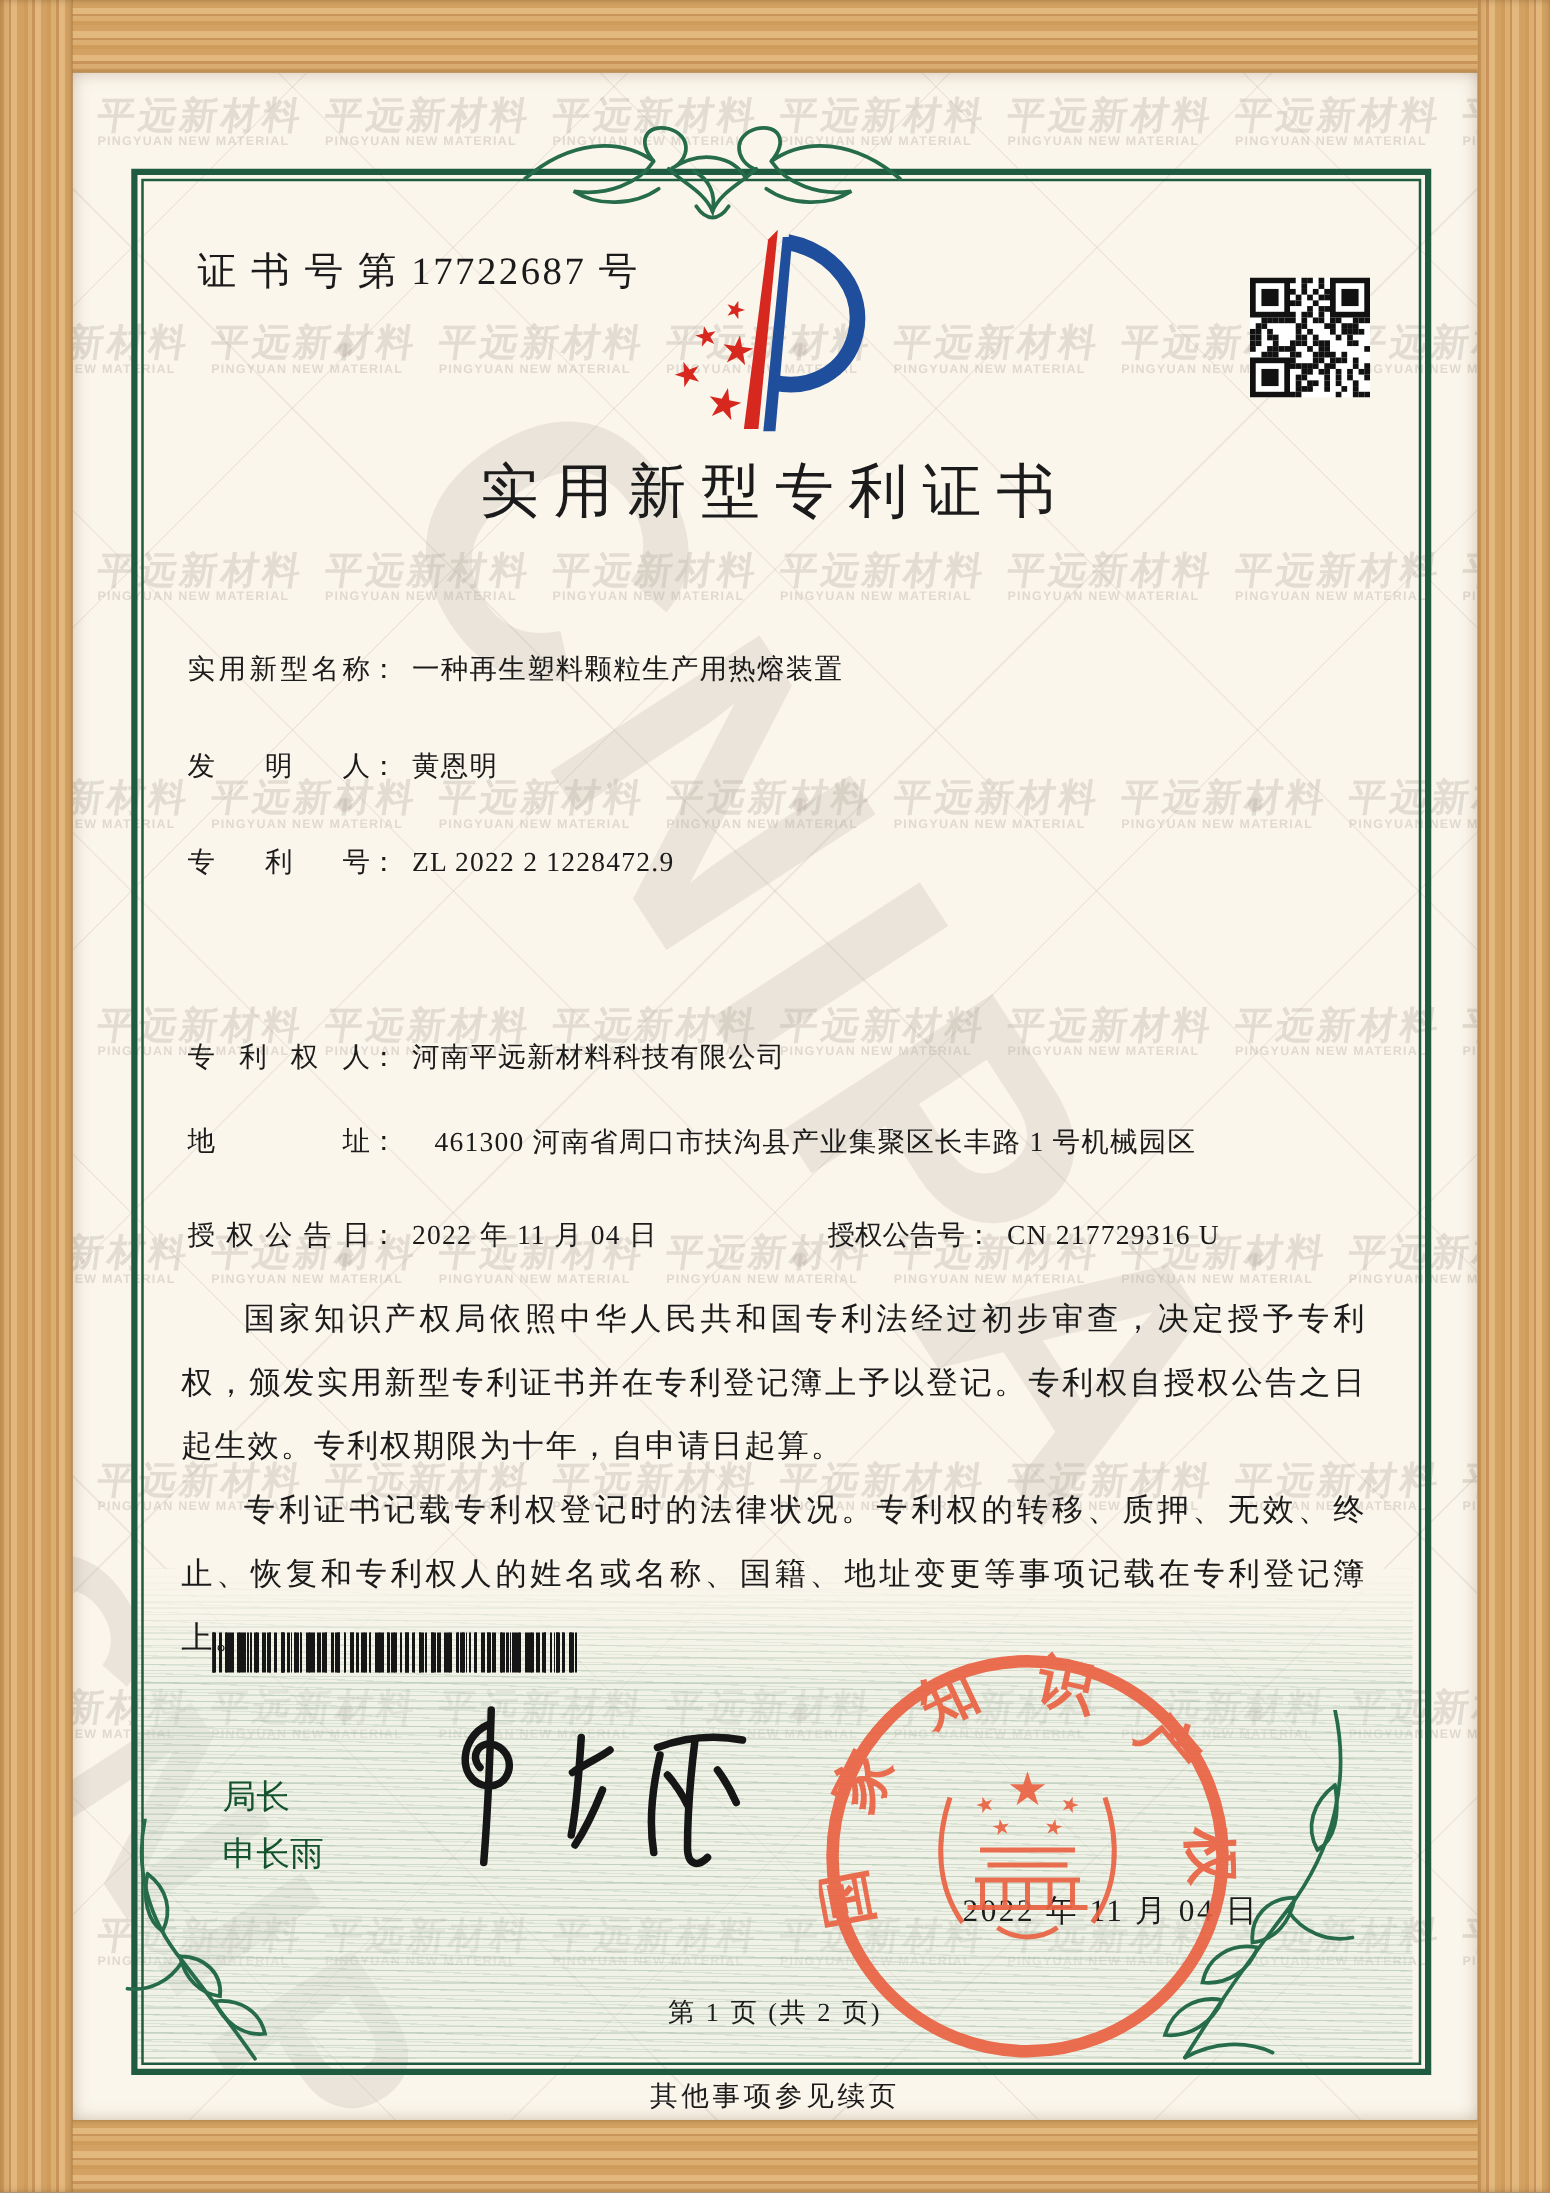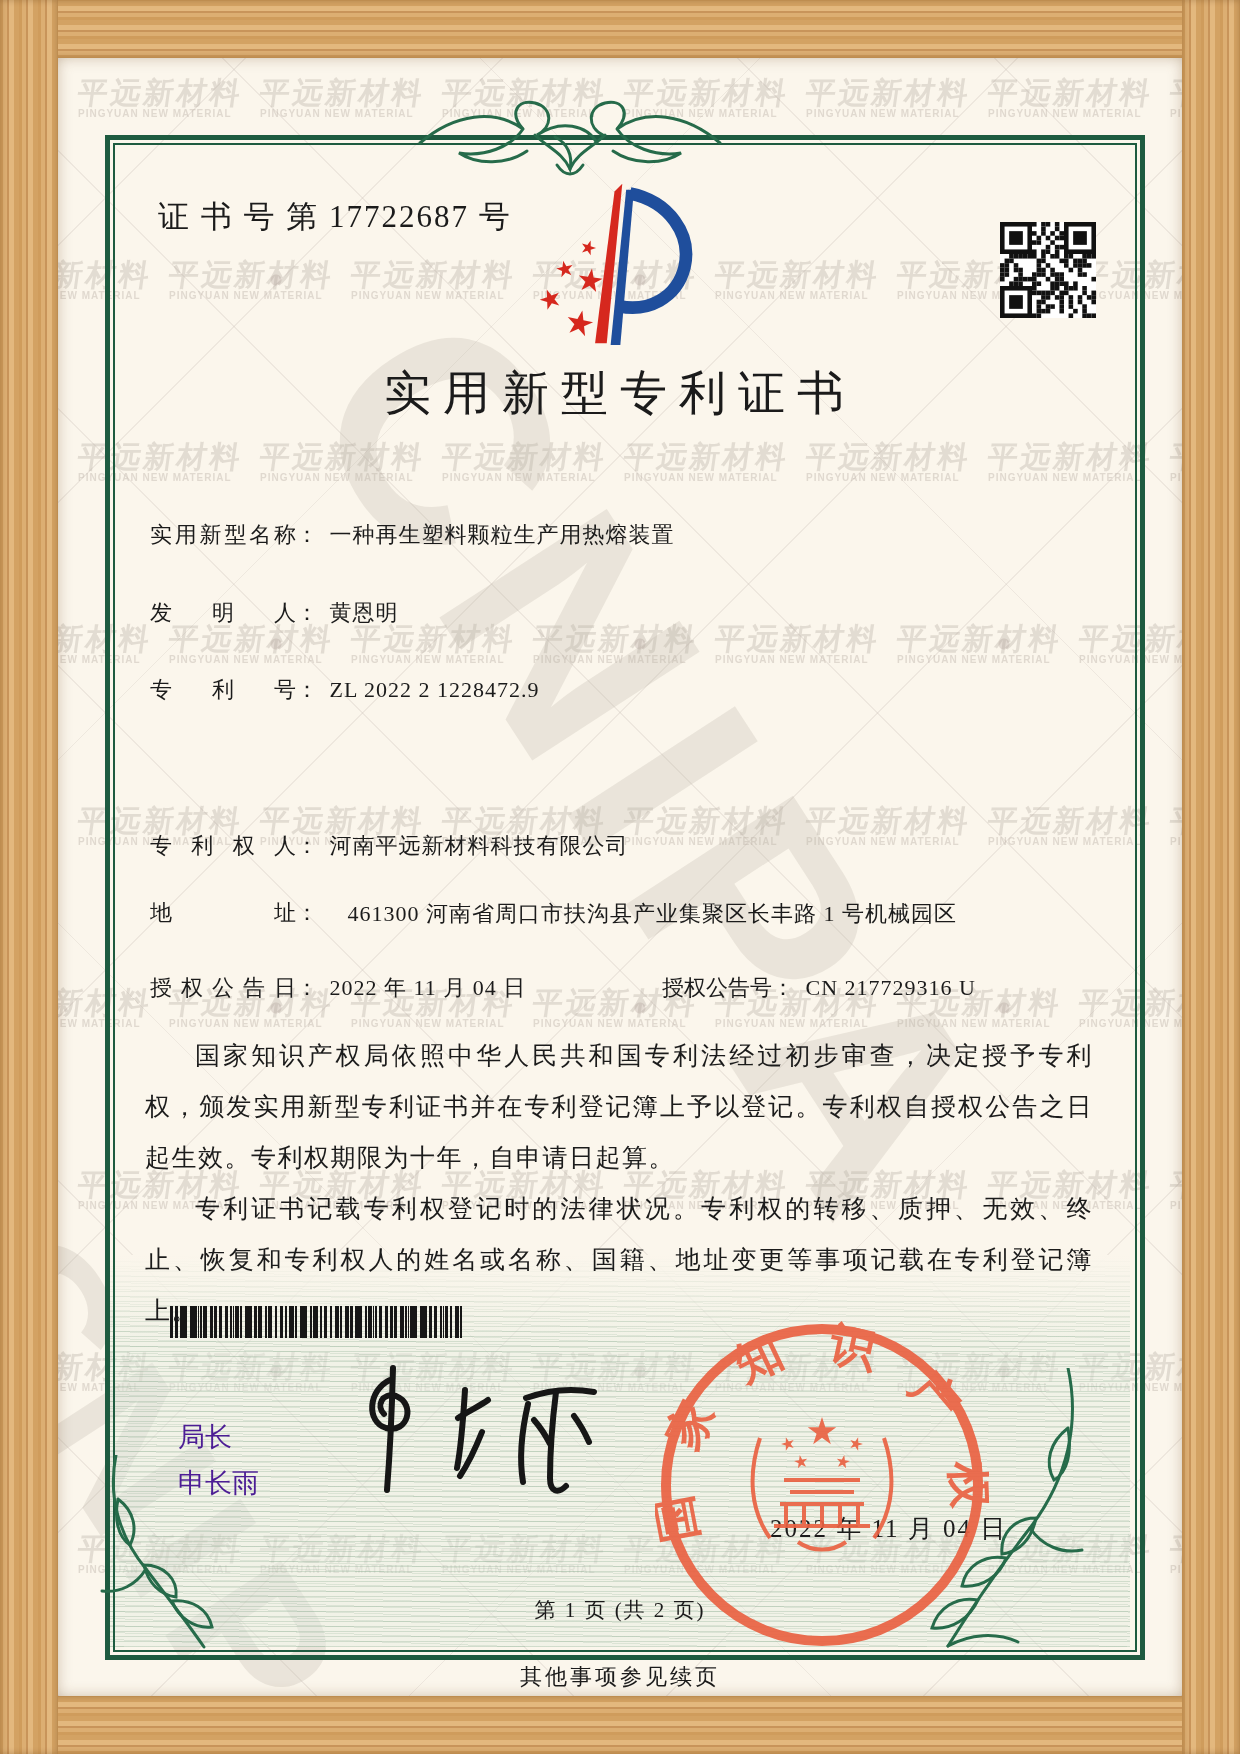--- a/index.html
+++ b/index.html
@@ -69,21 +69,21 @@
   .grant2{position:absolute;left:512px;top:0;}
   .bodytext{position:absolute;left:145px;width:948px;z-index:6;font-size:25px;line-height:51px;
     letter-spacing:1.5px;text-align:justify;}
   .bodytext p{margin:0;text-indent:2em;font-family:Liberation Serif, serif;}
   .barcode{position:absolute;left:170px;top:1306px;width:292px;height:32px;z-index:6;
     background-image:
       repeating-linear-gradient(90deg,#161616 0 2px,transparent 2px 5px),
       repeating-linear-gradient(90deg,#161616 0 1px,transparent 1px 7px),
       repeating-linear-gradient(90deg,#161616 0 3px,transparent 3px 11px);}
   .signer{position:absolute;left:178px;top:1414px;z-index:6;
-    font-family:"Liberation Sans","DejaVu Sans",sans-serif;font-size:27px;line-height:46px;color:#4c1d95;}
+    font-family:"Liberation Sans","DejaVu Sans",sans-serif;font-size:27px;line-height:46px;color:#14532d;}
   .signature{position:absolute;left:330px;top:1362px;z-index:6;}
   .signature path{fill:none;stroke:#161616;stroke-width:6;stroke-linecap:round;stroke-linejoin:round;}
   .seal{position:absolute;left:655px;top:1318px;z-index:8;opacity:.92;}
   .seal-date{position:absolute;left:770px;top:1512px;z-index:7;font-size:25px;letter-spacing:2px;}
   .page-num{position:absolute;left:0;width:1240px;top:1596px;z-index:6;text-align:center;font-size:21px;letter-spacing:2px;}
   .cont-note{position:absolute;left:0;width:1240px;top:1662px;z-index:6;text-align:center;font-size:22px;letter-spacing:3px;}
 </style>
 </head>
 <body>
 

